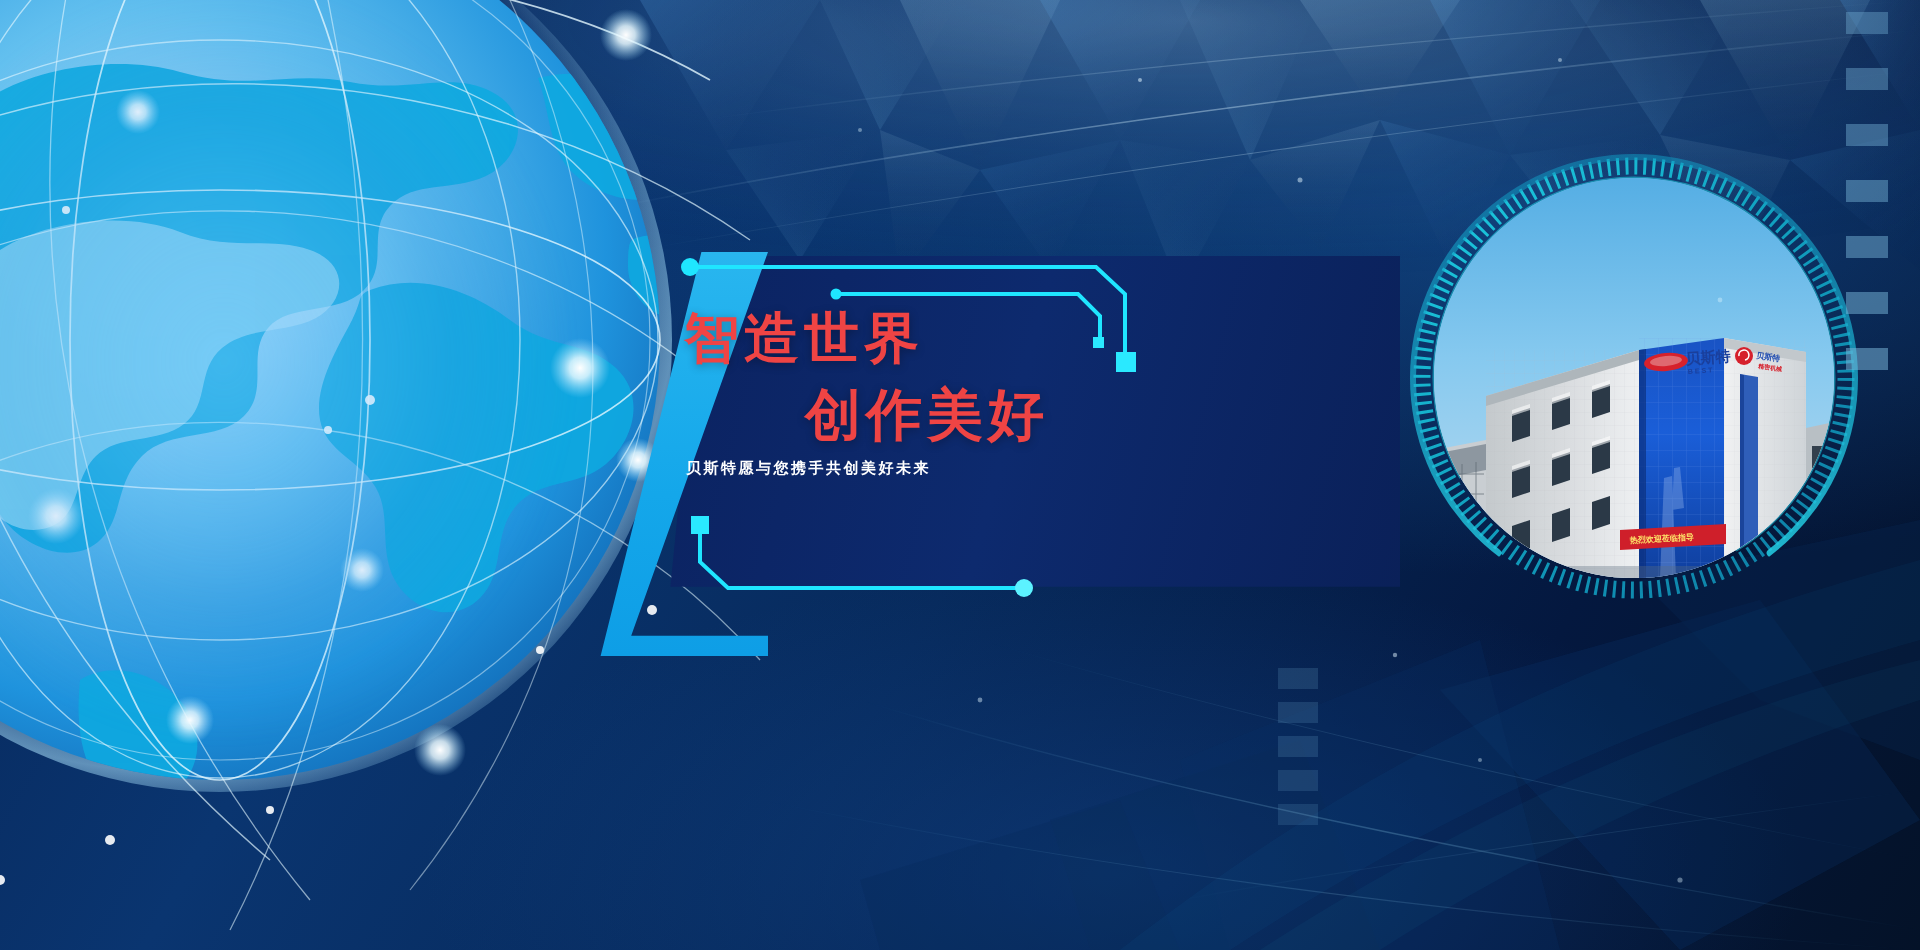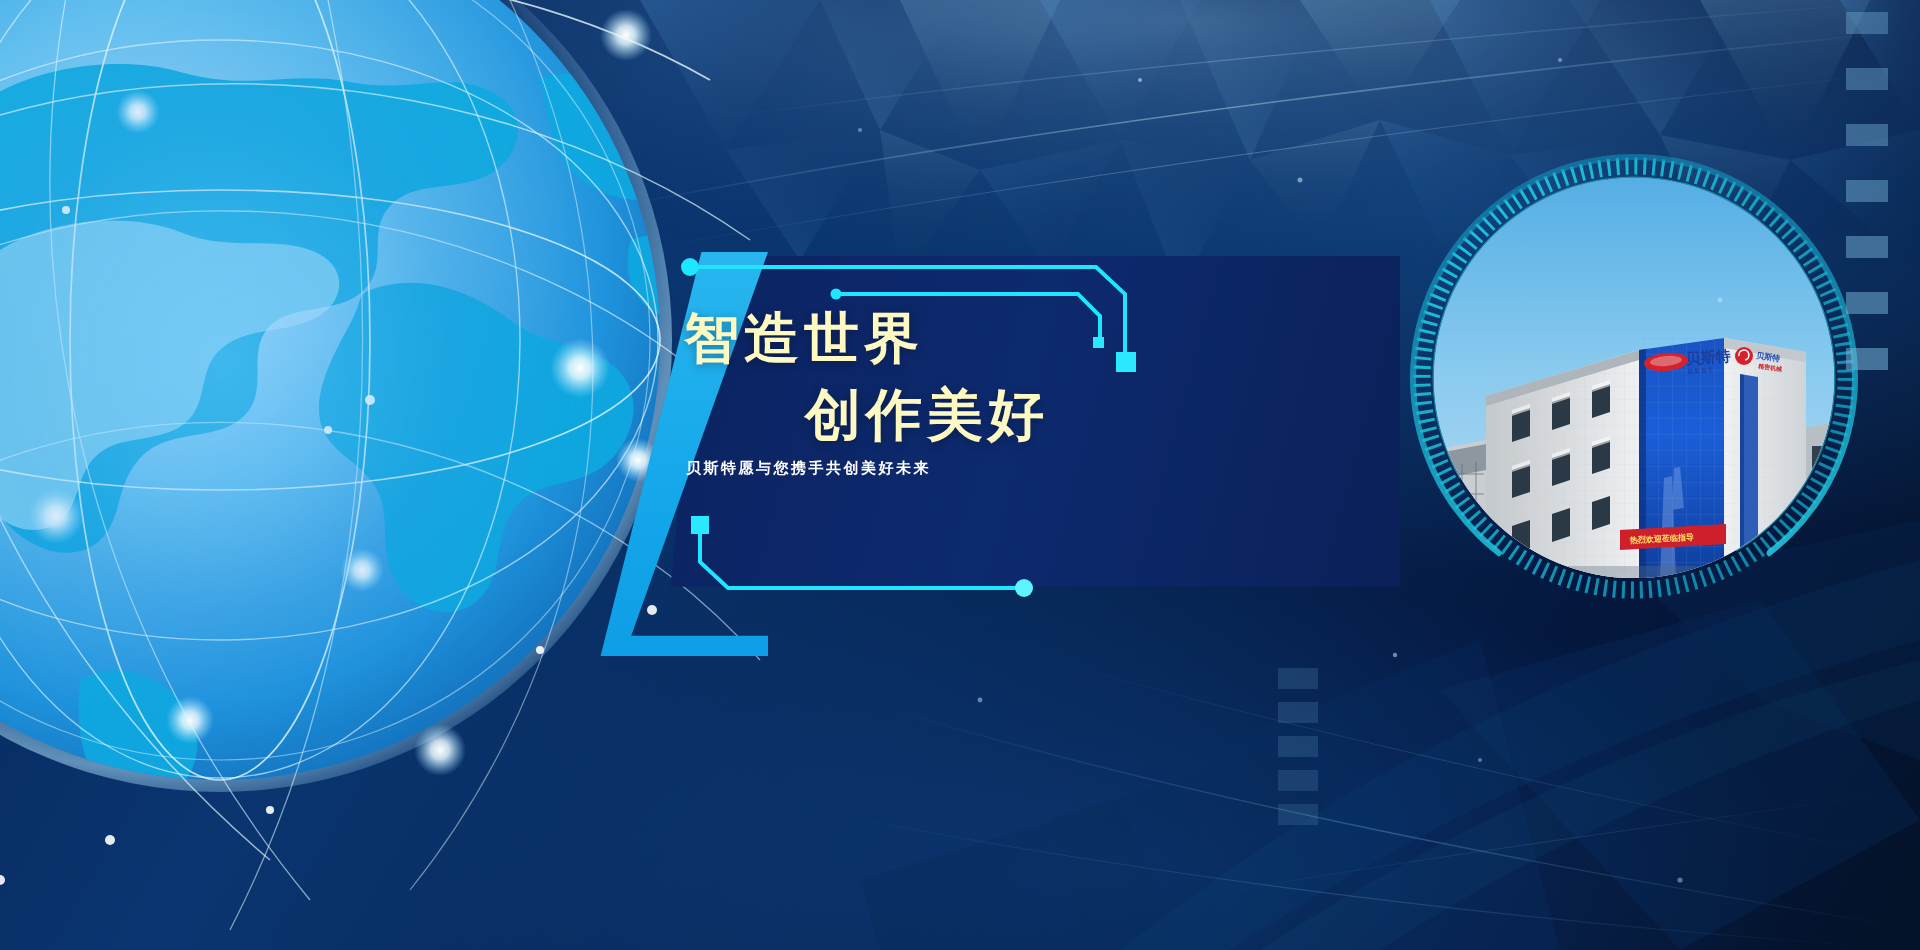--- a/index.html
+++ b/index.html
@@ -86,21 +86,21 @@
       100% 0%,
       24% 95.0%,
       100% 95.0%,
       100% 100%,
       7% 100%
     );
   }
 
   .headline {
     position: absolute;
-    color: #fef9c3;
+    color: #ef4444;
     font-weight: 700;
     letter-spacing: 5px;
     text-shadow: 0 2px 10px rgba(0,0,0,0.30);
     white-space: nowrap;
   }
   .headline-1 {
     left: 44px;
     top: 46px;
     font-size: 55px;
   }

